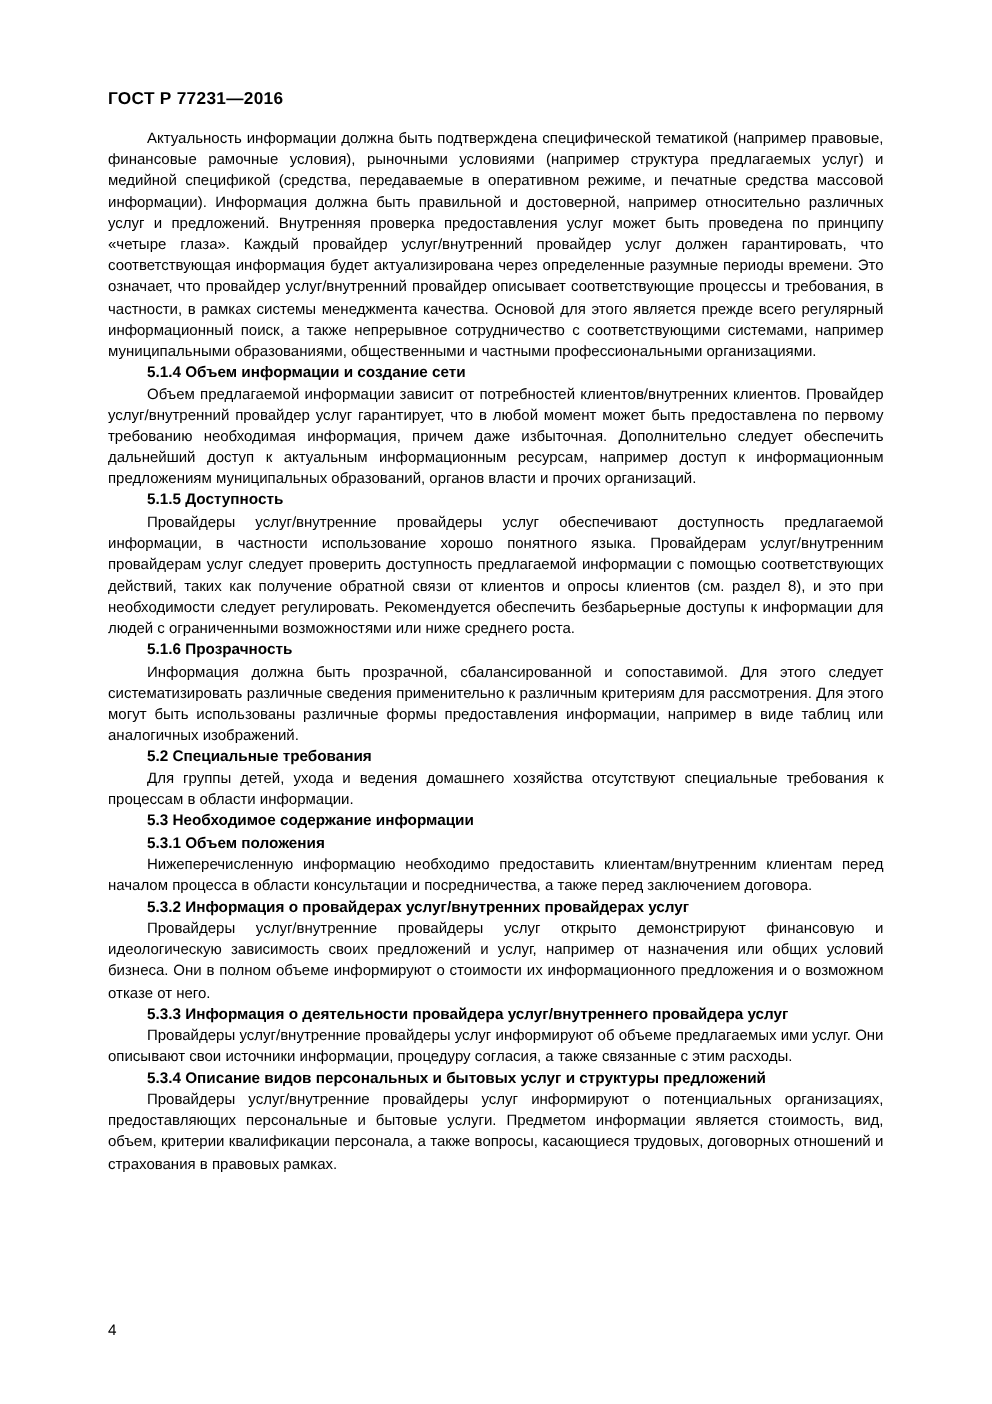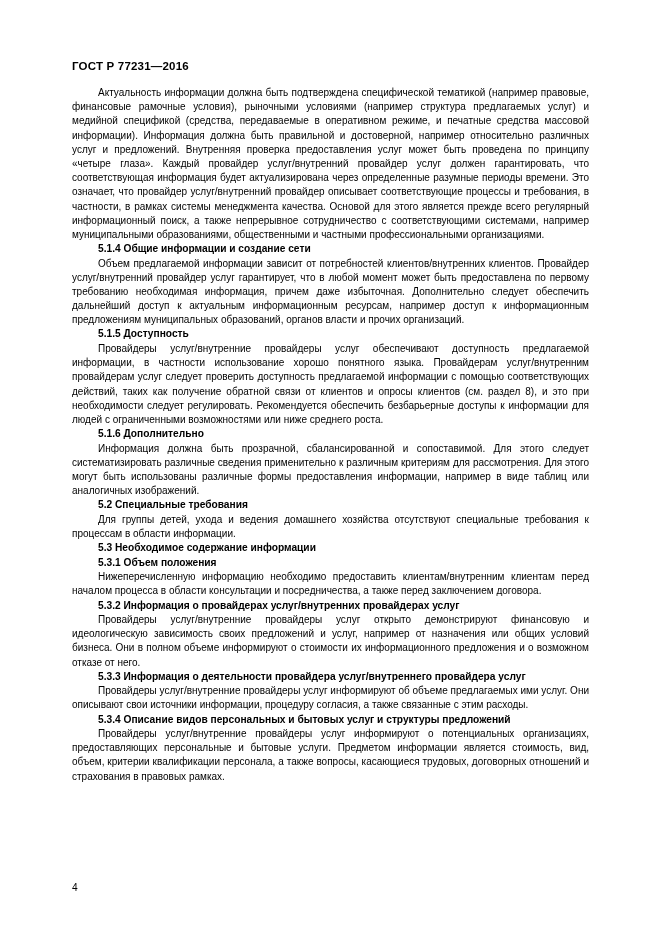--- a/index.html
+++ b/index.html
@@ -62,25 +62,25 @@
 </style>
 </head>
 <body>
 
 <div class="page">
 
   <div class="header">ГОСТ Р 77231—2016</div>
 
   <div class="content">
       <p class="para">Актуальность информации должна быть подтверждена специфической тематикой (например правовые, финансовые рамочные условия), рыночными условиями (например структура предлагаемых услуг) и медийной спецификой (средства, передаваемые в оперативном режиме, и печатные средства массовой информации). Информация должна быть правильной и достоверной, например относительно различных услуг и предложений. Внутренняя проверка предоставления услуг может быть проведена по принципу «четыре глаза». Каждый провайдер услуг/внутренний провайдер услуг должен гарантировать, что соответствующая информация будет актуализирована через определенные разумные периоды времени. Это означает, что провайдер услуг/внутренний провайдер описывает соответствующие процессы и требования, в частности, в рамках системы менеджмента качества. Основой для этого является прежде всего регулярный информационный поиск, а также непрерывное сотрудничество с соответствующими системами, например муниципальными образованиями, общественными и частными профессиональными организациями.</p>
-      <p class="clause">5.1.4  Общие информации и создание сети</p>
+      <p class="clause">5.1.4  Объем информации и создание сети</p>
       <p class="para">Объем предлагаемой информации зависит от потребностей клиентов/внутренних клиентов. Провайдер услуг/внутренний провайдер услуг гарантирует, что в любой момент может быть предоставлена по первому требованию необходимая информация, причем даже избыточная. Дополнительно следует обеспечить дальнейший доступ к актуальным информационным ресурсам, например доступ к информационным предложениям муниципальных образований, органов власти и прочих организаций.</p>
       <p class="clause">5.1.5  Доступность</p>
       <p class="para">Провайдеры услуг/внутренние провайдеры услуг обеспечивают доступность предлагаемой информации, в частности использование хорошо понятного языка. Провайдерам услуг/внутренним провайдерам услуг следует проверить доступность предлагаемой информации с помощью соответствующих действий, таких как получение обратной связи от клиентов и опросы клиентов (см. раздел 8), и это при необходимости следует регулировать. Рекомендуется обеспечить безбарьерные доступы к информации для людей с ограниченными возможностями или ниже среднего роста.</p>
-      <p class="clause">5.1.6  Дополнительно</p>
+      <p class="clause">5.1.6  Прозрачность</p>
       <p class="para">Информация должна быть прозрачной, сбалансированной и сопоставимой. Для этого следует систематизировать различные сведения применительно к различным критериям для рассмотрения. Для этого могут быть использованы различные формы предоставления информации, например в виде таблиц или аналогичных изображений.</p>
       <p class="clause">5.2  Специальные требования</p>
       <p class="para">Для группы детей, ухода и ведения домашнего хозяйства отсутствуют специальные требования к процессам в области информации.</p>
       <p class="clause">5.3  Необходимое содержание информации</p>
       <p class="clause">5.3.1  Объем положения</p>
       <p class="para">Нижеперечисленную информацию необходимо предоставить клиентам/внутренним клиентам перед началом процесса в области консультации и посредничества, а также перед заключением договора.</p>
       <p class="clause">5.3.2  Информация о провайдерах услуг/внутренних провайдерах услуг</p>
       <p class="para">Провайдеры услуг/внутренние провайдеры услуг открыто демонстрируют финансовую и идеологическую зависимость своих предложений и услуг, например от назначения или общих условий бизнеса. Они в полном объеме информируют о стоимости их информационного предложения и о возможном отказе от него.</p>
       <p class="clause">5.3.3  Информация о деятельности провайдера услуг/внутреннего провайдера услуг</p>
       <p class="para">Провайдеры услуг/внутренние провайдеры услуг информируют об объеме предлагаемых ими услуг. Они описывают свои источники информации, процедуру согласия, а также связанные с этим расходы.</p>

